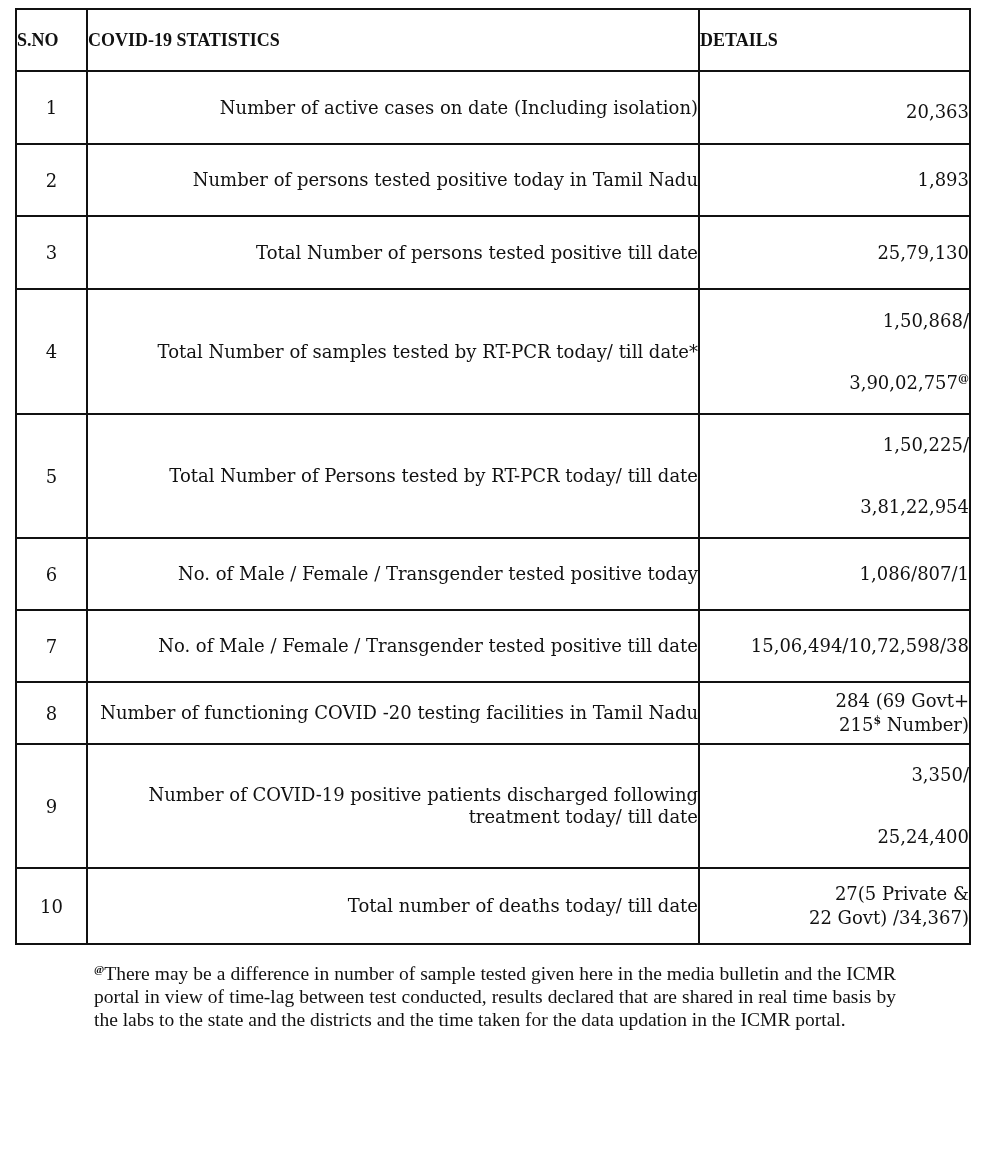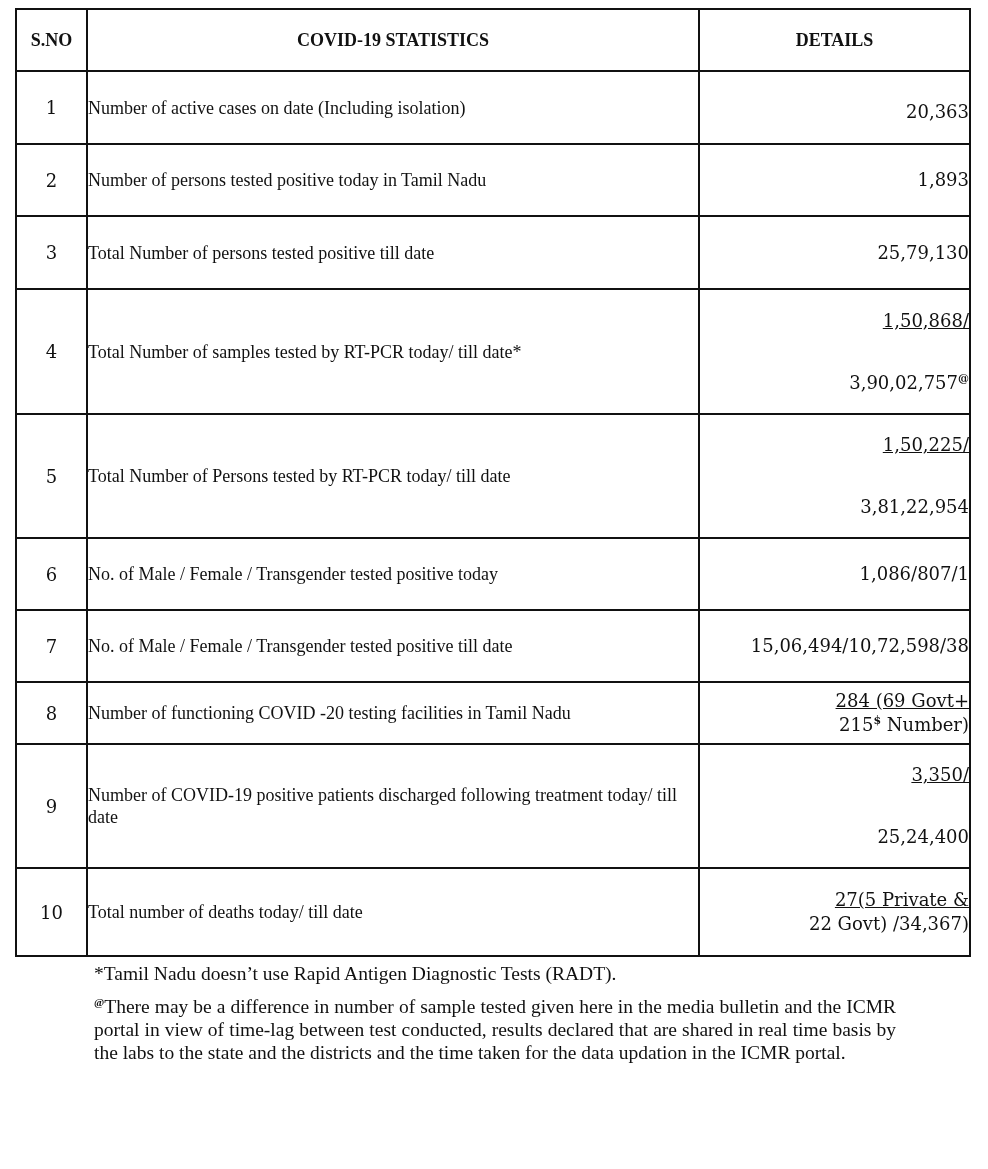--- a/index.html
+++ b/index.html
@@ -5,27 +5,27 @@
   html, body { margin: 0; padding: 0; background: #ffffff; }
   body { width: 988px; height: 1169px; position: relative; overflow: hidden;
          font-family: "DejaVu Serif", serif; color: #111; }
   table.stats { position: absolute; left: 15px; top: 8px; width: 954px;
                 border-collapse: collapse; table-layout: fixed; }
   table.stats td, table.stats th { border: 2px solid #111; padding: 0; }
   col.c1 { width: 71px; }
   col.c2 { width: 612px; }
   col.c3 { width: 271px; }
   th { height: 60px; font-family: "Liberation Serif", serif; font-weight: bold;
-       font-size: 18px; text-align: center; vertical-align: middle; }
+       font-size: 18px; text-align: left; vertical-align: middle; }
   td.sno { text-align: center; vertical-align: middle; font-size: 18px; }
-  td.desc { text-align: left; vertical-align: middle; font-size: 18px;
-            padding-left: 8px; padding-right: 8px; line-height: 22px; font-family: Liberation Serif, serif; }
+  td.desc { text-align: right; vertical-align: middle; font-size: 18px;
+            padding-left: 8px; padding-right: 8px; line-height: 22px; }
   td.val { text-align: right; vertical-align: middle; font-size: 18px;
            padding-right: 9px; line-height: 24px; }
-  .val-top { display: block; text-decoration: underline; }
+  .val-top { display: block; }
   .gap { display: block; height: 38px; }
   sup { font-size: 11px; font-weight: bold; vertical-align: super; line-height: 0; }
   .notes { position: absolute; left: 94px; top: 962px; width: 802px;
            font-family: "Liberation Serif", serif; font-size: 19.5px; line-height: 23px; }
   .notes p { margin: 0 0 10px 0; text-align: justify; }
   .notes b { font-weight: bold; }
 </style>
 </head>
 <body>
 
@@ -94,27 +94,26 @@
   </tr>
   <tr style="height:124px">
     <td class="sno">9</td>
     <td class="desc">Number of COVID-19 positive patients discharged following treatment today/ till date</td>
     <td class="val">
       <span class="val-top">3,350/</span>
       <span class="gap"></span>
       <span>25,24,400</span>
     </td>
   </tr>
-  <tr style="height:88px">
+  <tr style="height:76px">
     <td class="sno">10</td>
     <td class="desc">Total number of deaths today/ till date</td>
     <td class="val">
       <span class="val-top">27(5 Private &amp;</span>
       <span>22 Govt) /34,367)</span>
     </td>
   </tr>
 </tbody>
   </table>
 
 <div class="notes">
-  <p>*Tamil Nadu doesn’t use Rapid Antigen Diagnostic Tests (RADT).</p>
   <p><sup>@</sup><span>There may be a difference in number of sample tested given here in the media bulletin and the ICMR portal in view of time-lag between test conducted, results declared that are shared in real time basis by the labs to the state and the districts and the time taken for the data updation in the ICMR portal.</span></p>
 </div>
 
 </body></html>

